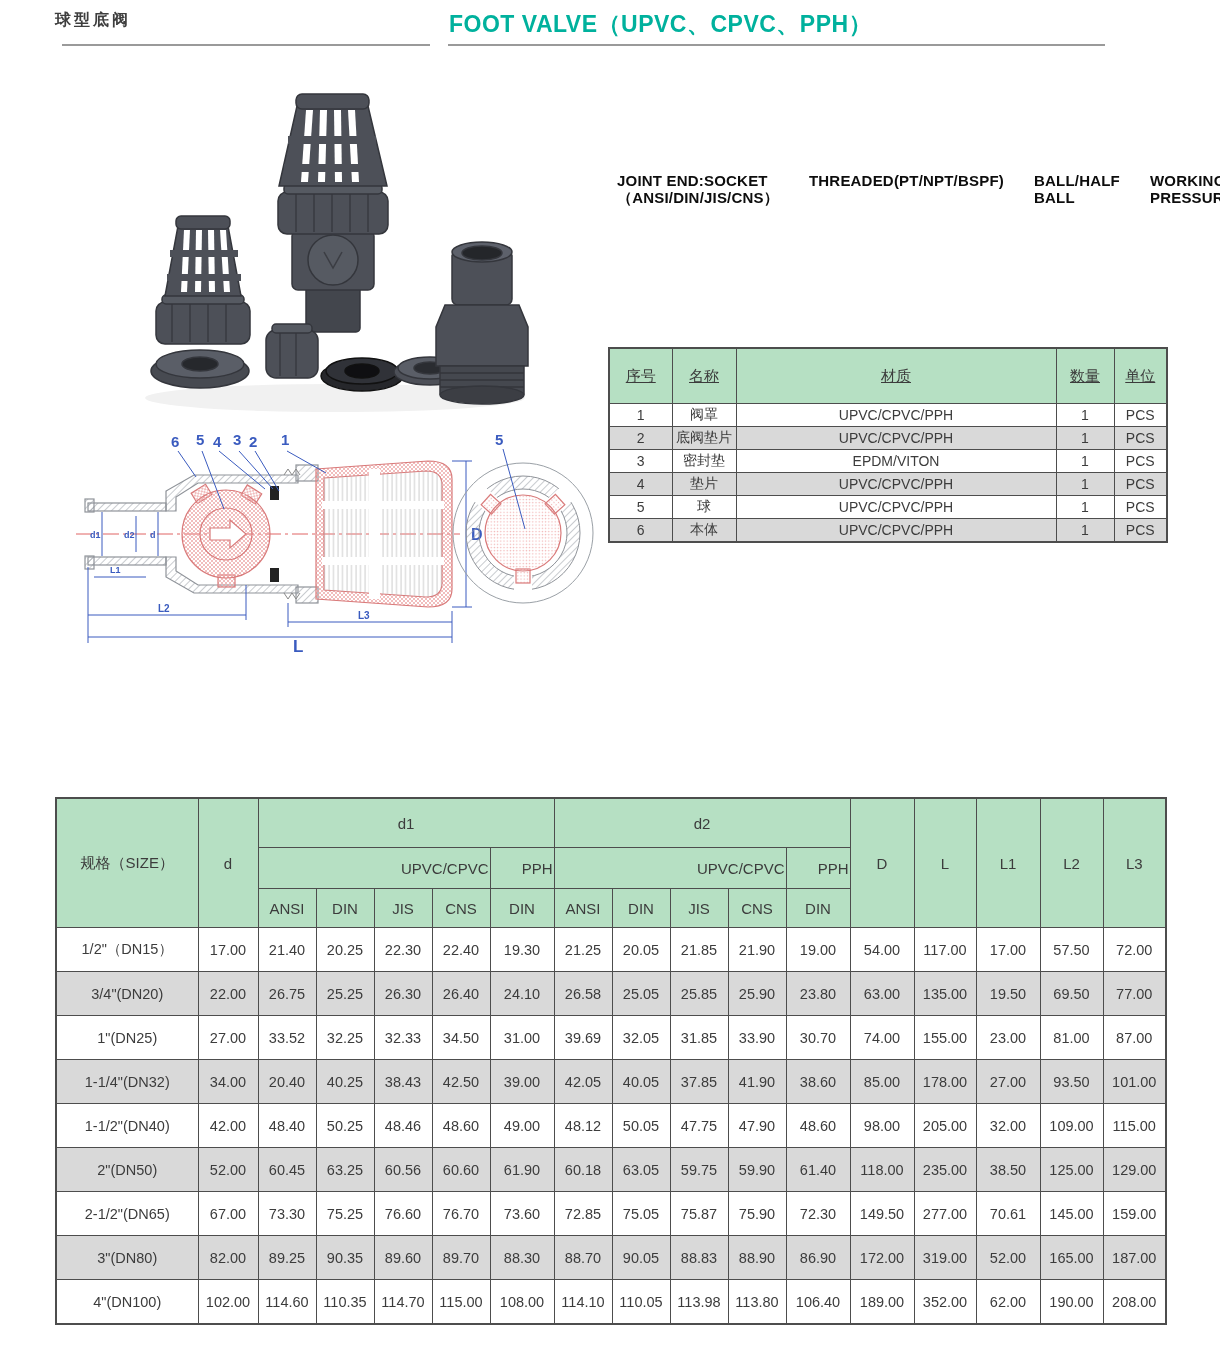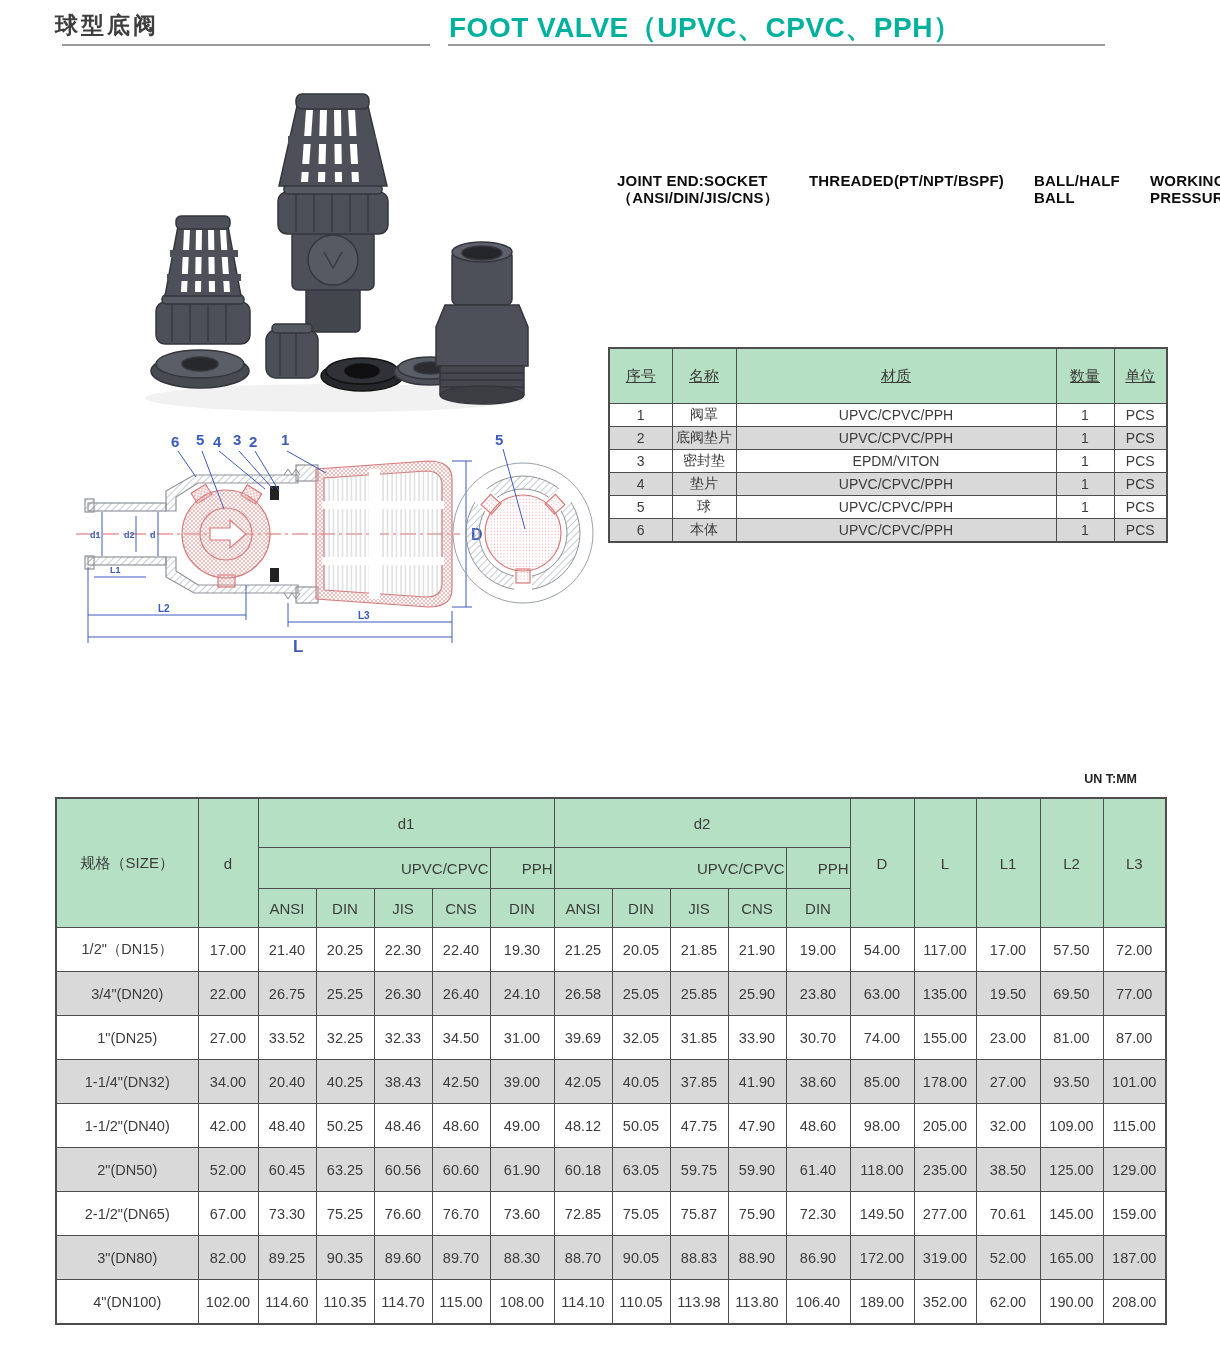--- a/index.html
+++ b/index.html
@@ -4,22 +4,22 @@
 <style>
   :root{
     --accent:#00b19d; --thead-green:#b6e0c3; --row-alt:#d9d9d9;
     --border:#4d4d4d; --text:#3c3c3c; --dim-blue:#3a5bbf; --dim-red:#e06464;
     --pink:#d97a7a; --gray-line:#8f9399;
   }
   html,body{margin:0;padding:0;background:#fff;}
   body{font-family:"Liberation Sans","DejaVu Sans",sans-serif;color:var(--text);}
   #page{position:relative;width:1220px;height:1354px;background:#fff;overflow:hidden;}
 
-  .title-zh{position:absolute;left:55px;top:10px;font-size:23px;font-weight:bold;color:#3e3e3e;letter-spacing:3px;margin:0;}
-  .title-en{position:absolute;left:449px;top:9px;font-size:28px;font-weight:bold;color:var(--accent,#00b19d);margin:0;letter-spacing:0.5px;}
+  .title-zh{position:absolute;left:55px;top:10px;font-size:16px;font-weight:bold;color:#3e3e3e;letter-spacing:3px;margin:0;}
+  .title-en{position:absolute;left:449px;top:9px;font-size:23px;font-weight:bold;color:var(--accent,#00b19d);margin:0;letter-spacing:0.5px;}
   .rule{position:absolute;top:44px;height:2px;background:#9a9a9a;}
   .rule-left{left:62px;width:368px;}
   .rule-right{left:448px;width:657px;}
 
   .photo{position:absolute;left:100px;top:80px;}
   .diagram{position:absolute;left:58px;top:415px;}
 
   .specs{position:absolute;left:617px;top:172px;display:flex;flex-direction:row;gap:30px;}
   .specs p{margin:0;font-size:15px;font-weight:bold;color:#0d0d0d;letter-spacing:0.2px;}
 
@@ -313,21 +313,20 @@
         <rect x="-7" y="-50" width="14" height="14" transform="translate(465 118) rotate(-48)"></rect>
         <rect x="-7" y="-50" width="14" height="14" transform="translate(465 118) rotate(48)"></rect>
         <rect x="-7" y="36" width="14" height="14" transform="translate(465 118)"></rect>
         <circle cx="465" cy="118" r="38"></circle>
       </g>
       <line x1="445" y1="34" x2="467" y2="114" stroke="var(--dim-blue,#3a5bbf)" stroke-width="1"></line>
       <text class="blue-num" x="437" y="30">5</text>
     </g>
   </svg>
 
-  <div class="unit-note">UN T:MM</div>
 
   <table class="dim-table">
     <colgroup>
       <col style="width:142px">
         <col style="width:60px">
       <col style="width:58px">
         <col style="width:58px">
         <col style="width:58px">
         <col style="width:58px">
         <col style="width:64px">

